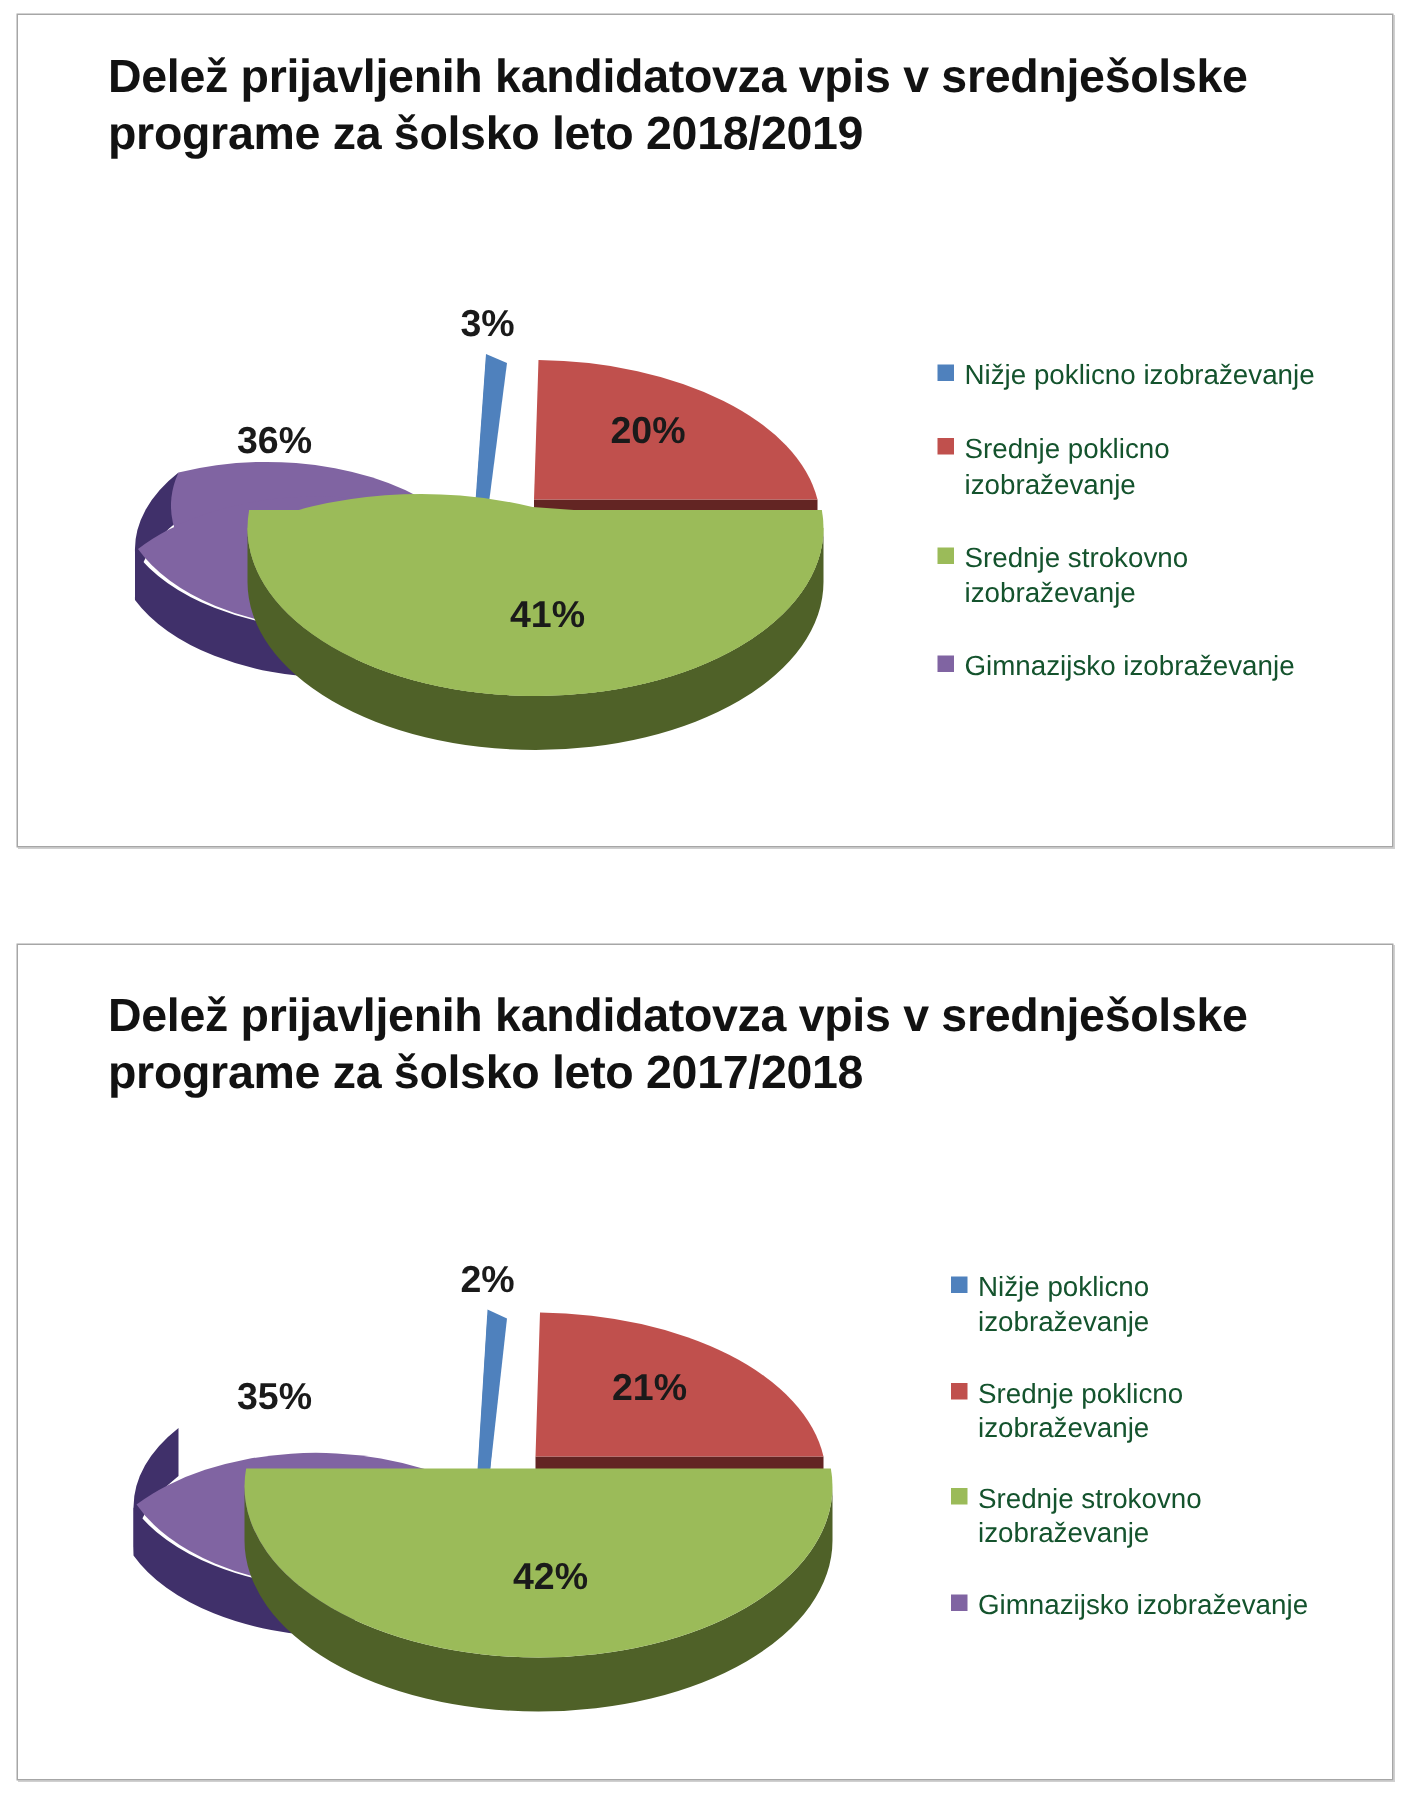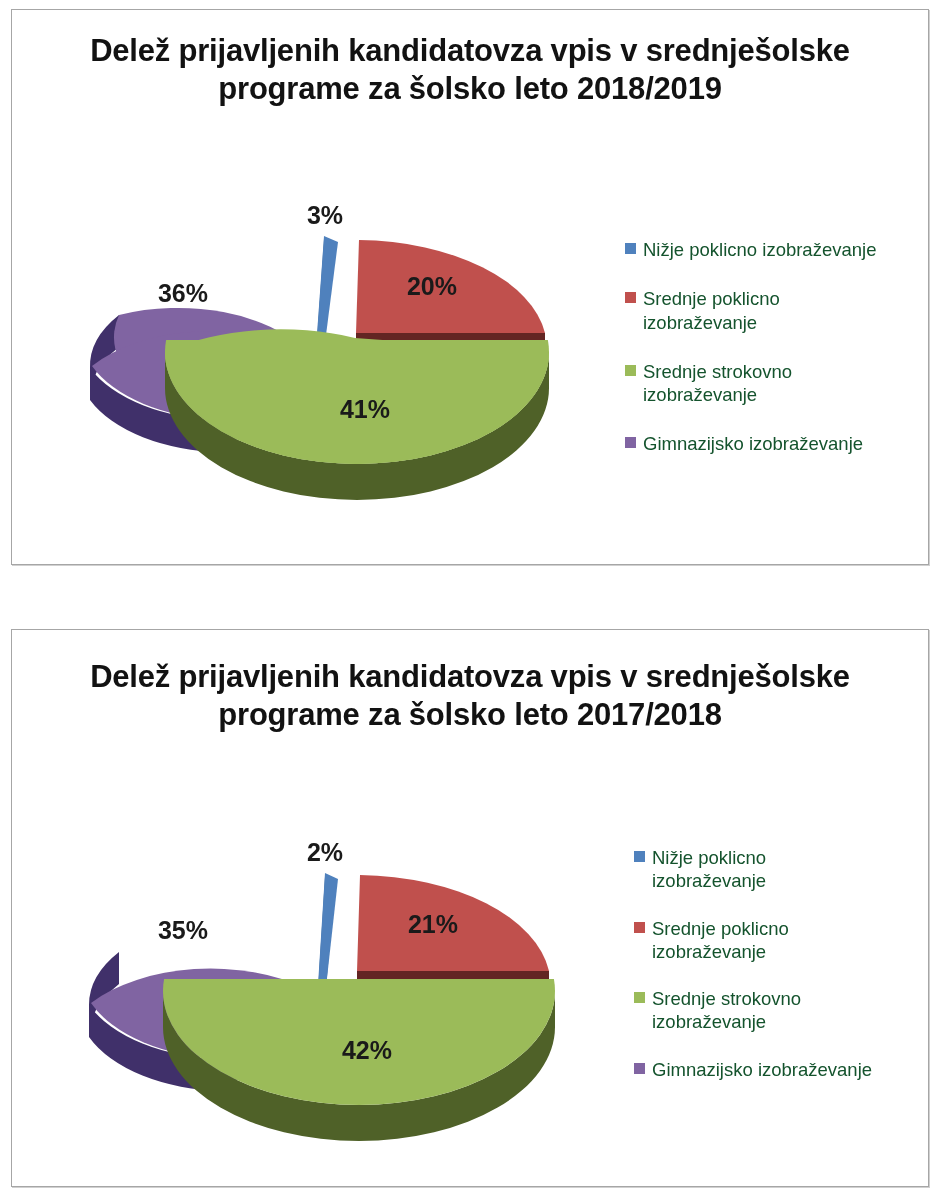--- a/index.html
+++ b/index.html
@@ -36,21 +36,20 @@
   #panel-2 {
     left: 11px;
     top: 629px;
     width: 918px;
     height: 558px;
   }
   .chart-title {
     position: absolute;
     left: 0;
     right: 0;
-    text-align: center;
     font-weight: bold;
     color: #121212;
     line-height: 1.22;
     letter-spacing: -0.2px;
     padding: 0 60px;
     box-sizing: border-box;
   }
   #panel-1 .chart-title {
     top: 22px;
     font-size: 31px;

